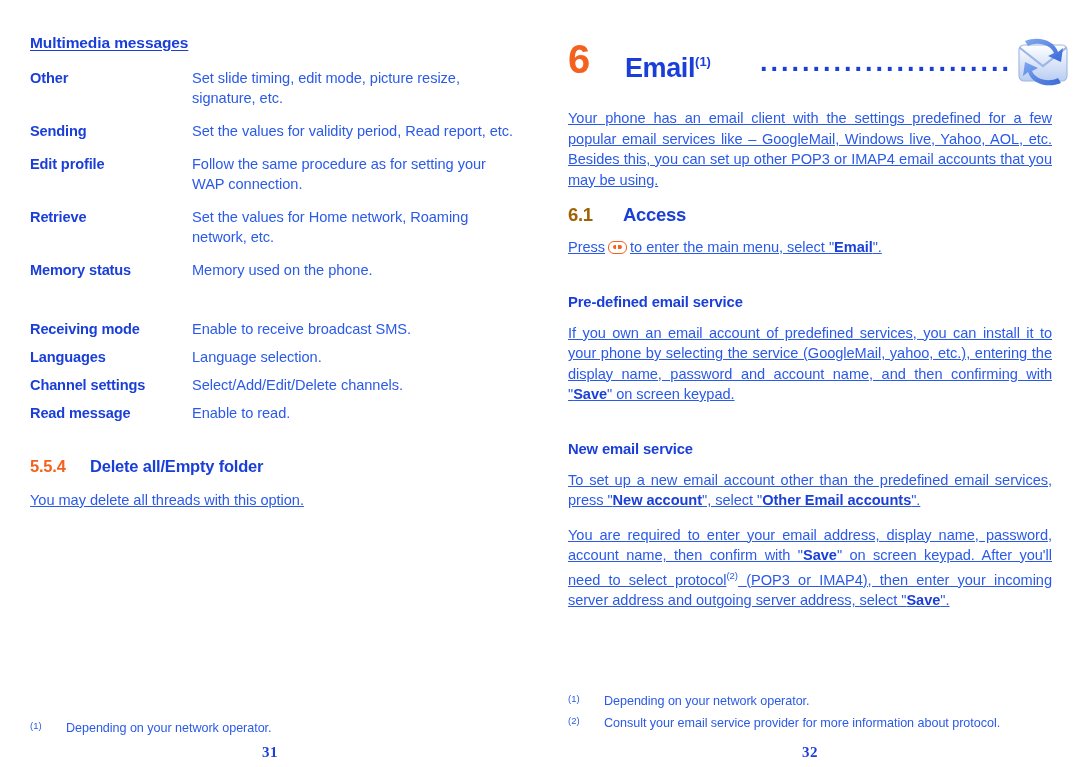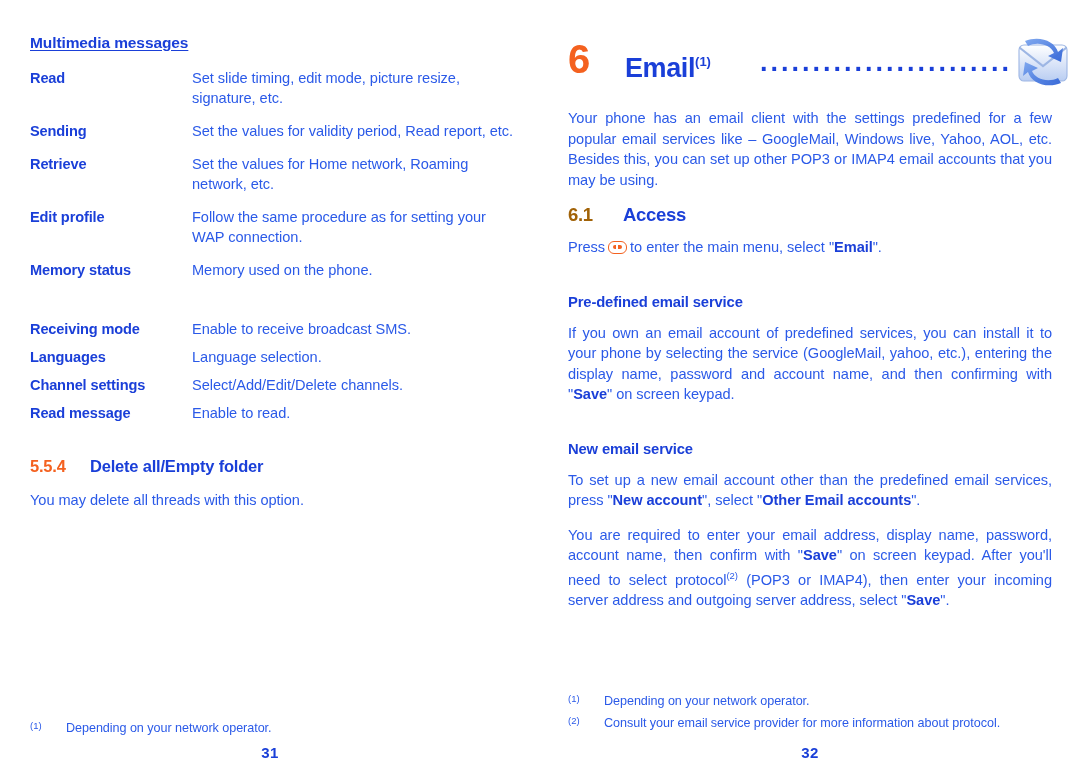--- a/index.html
+++ b/index.html
@@ -105,20 +105,21 @@
     width: 60px;
   }
 
   p.body {
     margin: 0 0 14px 0;
     font-size: 14.6px;
     line-height: 20.5px;
     color: #2b5ae8;
     text-align: justify;
     letter-spacing: -0.05px;
+    text-decoration: underline;
   }
   p.body.nojust { text-align: left; }
   p.body b { color: #1a3fd8; font-weight: bold; }
 
   
   .chapter {
     position: relative;
     height: 56px;
     margin: 0 0 18px 0;
   }
@@ -237,52 +238,53 @@
   .pagenum {
     position: absolute;
     bottom: 22px;
     left: 0;
     width: 540px;
     text-align: center;
     font-size: 15px;
     font-weight: bold;
     color: #1a3fd8;
     letter-spacing: 0.5px;
+    font-family: Liberation Serif, serif;
   }
   .col-right .pagenum { left: 0; width: 540px; }
 </style>
 </head>
 <body>
 
 <div class="page">
 
   <div class="col col-left">
     <div class="col-inner">
 
       <div class="ul-head-wrap">
         <span class="ul-head">Multimedia messages</span>
       </div>
 
       <table class="deflist">
         <tbody>
           <tr>
-            <td class="term">Read</td>
+            <td class="term">Other</td>
             <td class="desc">Set slide timing, edit mode, picture resize, signature, etc.</td>
           </tr>
           <tr>
             <td class="term">Sending</td>
             <td class="desc">Set the values for validity period, Read report, etc.</td>
           </tr>
           <tr>
+            <td class="term">Edit profile</td>
+            <td class="desc">Follow the same procedure as for setting your WAP connection.</td>
+          </tr>
+          <tr>
             <td class="term">Retrieve</td>
             <td class="desc">Set the values for Home network, Roaming network, etc.</td>
-          </tr>
-          <tr>
-            <td class="term">Edit profile</td>
-            <td class="desc">Follow the same procedure as for setting your WAP connection.</td>
           </tr>
           <tr>
             <td class="term">Memory status</td>
             <td class="desc">Memory used on the phone.</td>
           </tr>
         </tbody>
       </table>
 
       <div class="gap-lg"></div>
 

